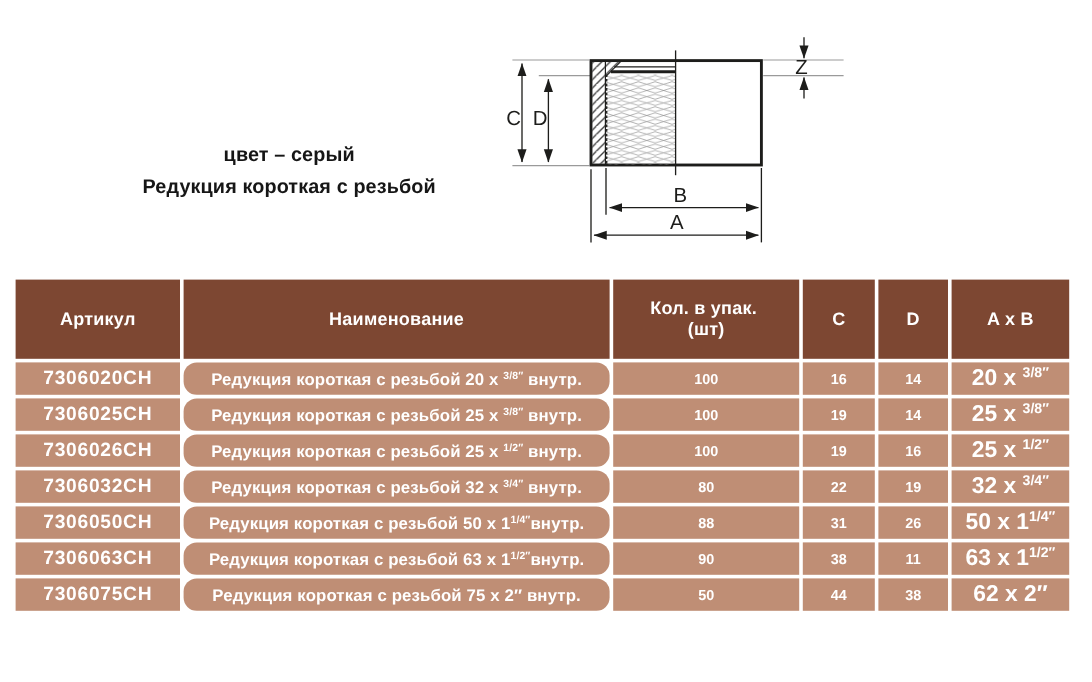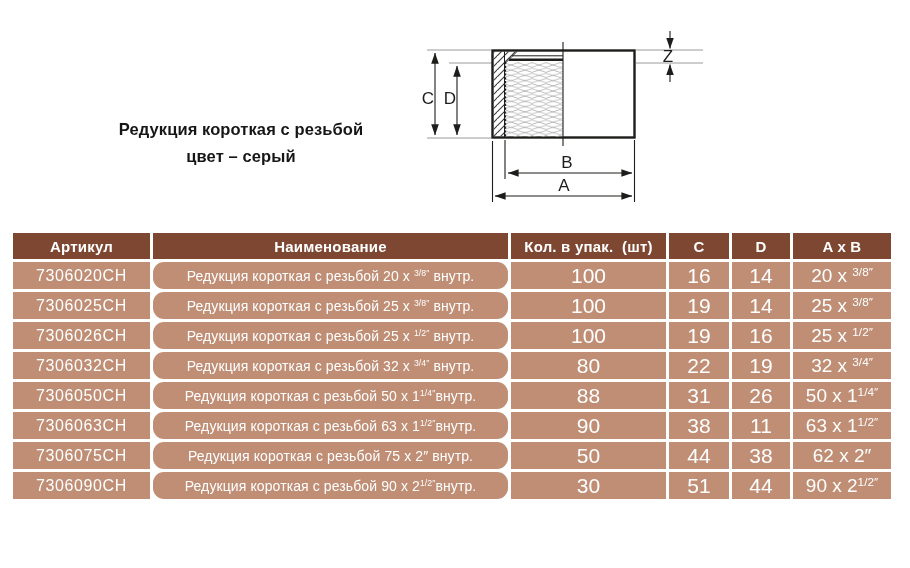--- a/index.html
+++ b/index.html
@@ -23,31 +23,31 @@
     text-align:center;font-weight:bold;font-size:16.5px;color:#161616;
     line-height:27px;letter-spacing:0.1px;
   }
   table.products{
     margin-left:10px;
     border-collapse:separate;border-spacing:3px;
     table-layout:fixed;width:884px;
   }
   table.products th{
     background:var(--header-bg);color:var(--cell-text);
-    height:26px;font-size:15px;font-weight:bold;padding:4px;
+    height:26px;font-size:15px;font-weight:bold;padding:16px;
     text-align:center;vertical-align:middle;letter-spacing:0.2px;margin-top:43px;
   }
   table.products td{
     background:var(--row-bg);color:var(--cell-text);
-    height:27px;font-weight:normal;padding:0;
+    height:27px;font-weight:bold;padding:0;
     text-align:center;vertical-align:middle;
   }
   td.c-article{font-size:16px;letter-spacing:0.6px;}
   td.c-name{text-align:left;padding-left:9px;font-size:14px;letter-spacing:0.1px;border-radius:11px;}
-  td.c-qty,td.c-c,td.c-d{font-size:21px;}
+  td.c-qty,td.c-c,td.c-d{font-size:12px;}
   td.c-axb{font-size:19px;}
   sup{font-size:62%;vertical-align:0.55em;line-height:0;}
   .dim-label{
     font-family:"Liberation Sans","DejaVu Sans",sans-serif;
     font-size:17px;fill:var(--line-dark);
   }
 </style>
 </head>
 <body>
 
@@ -102,22 +102,22 @@
     </g>
 
     <text class="dim-label" x="428" y="104" text-anchor="middle">C</text>
     <text class="dim-label" x="450" y="104" text-anchor="middle">D</text>
     <text class="dim-label" x="668" y="61.5" text-anchor="middle">Z</text>
     <text class="dim-label" x="567" y="168" text-anchor="middle">B</text>
     <text class="dim-label" x="564" y="191" text-anchor="middle">A</text>
   </svg>
 
   <div class="title-block">
+    <div>цвет – серый</div>
     <div>Редукция короткая с резьбой</div>
-    <div>цвет – серый</div>
   </div>
 </div>
 
 <table class="products">
   <colgroup>
     <col style="width:137px">
       <col style="width:355px">
       <col style="width:155px">
     <col style="width:60px">
       <col style="width:58px">
@@ -183,22 +183,14 @@
         <td class="c-axb">63 x 1<sup>1/2″</sup></td>
       </tr>
       <tr>
         <td class="c-article">7306075CH</td>
         <td class="c-name">Редукция короткая с резьбой 75 x 2″ внутр.</td>
         <td class="c-qty">50</td>
         <td class="c-c">44</td>
         <td class="c-d">38</td>
         <td class="c-axb">62 x 2″</td>
       </tr>
-      <tr>
-        <td class="c-article">7306090CH</td>
-        <td class="c-name">Редукция короткая с резьбой 90 x 2<sup>1/2″</sup>внутр.</td>
-        <td class="c-qty">30</td>
-        <td class="c-c">51</td>
-        <td class="c-d">44</td>
-        <td class="c-axb">90 x 2<sup>1/2″</sup></td>
-      </tr>
     </tbody>
 </table>
 
 </body></html>

